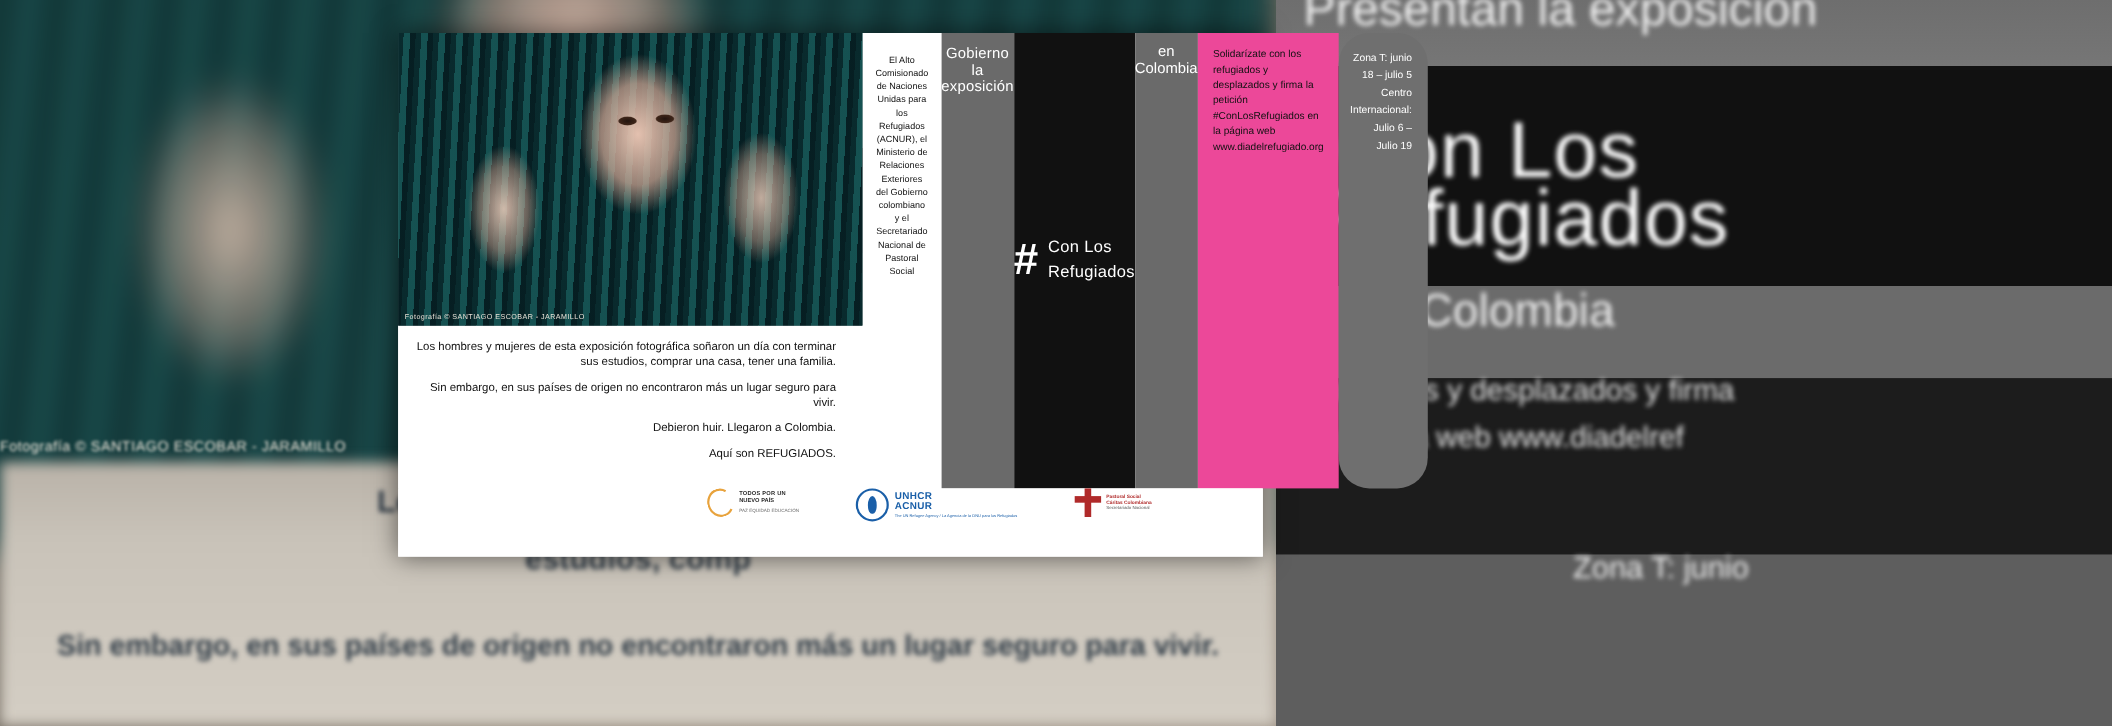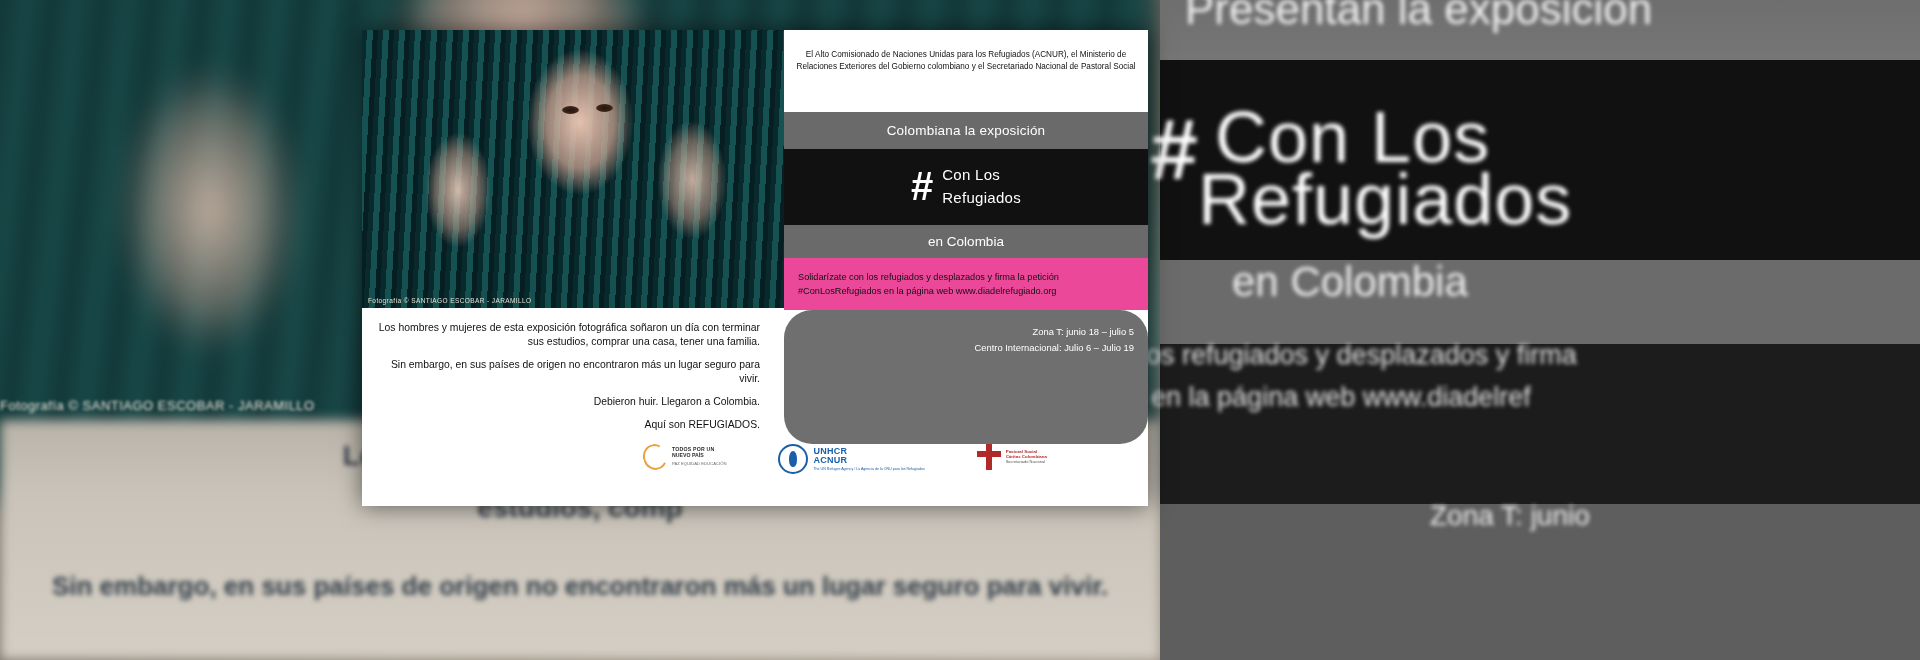--- a/index.html
+++ b/index.html
@@ -169,26 +169,25 @@
   .caption {
     flex: 1;
     padding: 13px 24px 8px 16px;
     text-align: right;
     color: #111;
     font-size: 10.4px;
     line-height: 14px;
     font-weight: 400;
   }
   .caption p { margin: 0 0 9px 0; }
-  .caption p:last-child { margin-bottom: 4px; }
+  .caption p:last-child { margin-bottom: 16px; }
 
   .poster-right {
     width: 364px;
     display: flex;
-    flex-direction: column;
   }
   .org-block {
     background: #fff;
     color: #111;
     font-size: 8.2px;
     line-height: 12px;
     text-align: center;
     padding: 19px 12px 14px 12px;
     height: 82px;
     box-sizing: border-box;
@@ -348,21 +347,21 @@
         <p>Sin embargo, en sus países de origen no encontraron más un lugar seguro para vivir.</p>
         <p>Debieron huir. Llegaron a Colombia.</p>
         <p>Aquí son REFUGIADOS.</p>
       </div>
     </div>
 
     <div class="poster-right">
       <div class="org-block">El Alto Comisionado de Naciones Unidas para los Refugiados (ACNUR), el Ministerio de Relaciones Exteriores del Gobierno colombiano y el Secretariado Nacional de Pastoral Social</div>
 
       <div class="band-presentan">
-        <span>Colombiana la exposición</span>
+        <span>Gobierno la exposición</span>
       </div>
 
       <div class="band-hash">
         <span class="hash-glyph">#</span>
         <span class="hash-words">
           <span>Con Los</span>
           <span>Refugiados</span>
         </span>
       </div>
 

